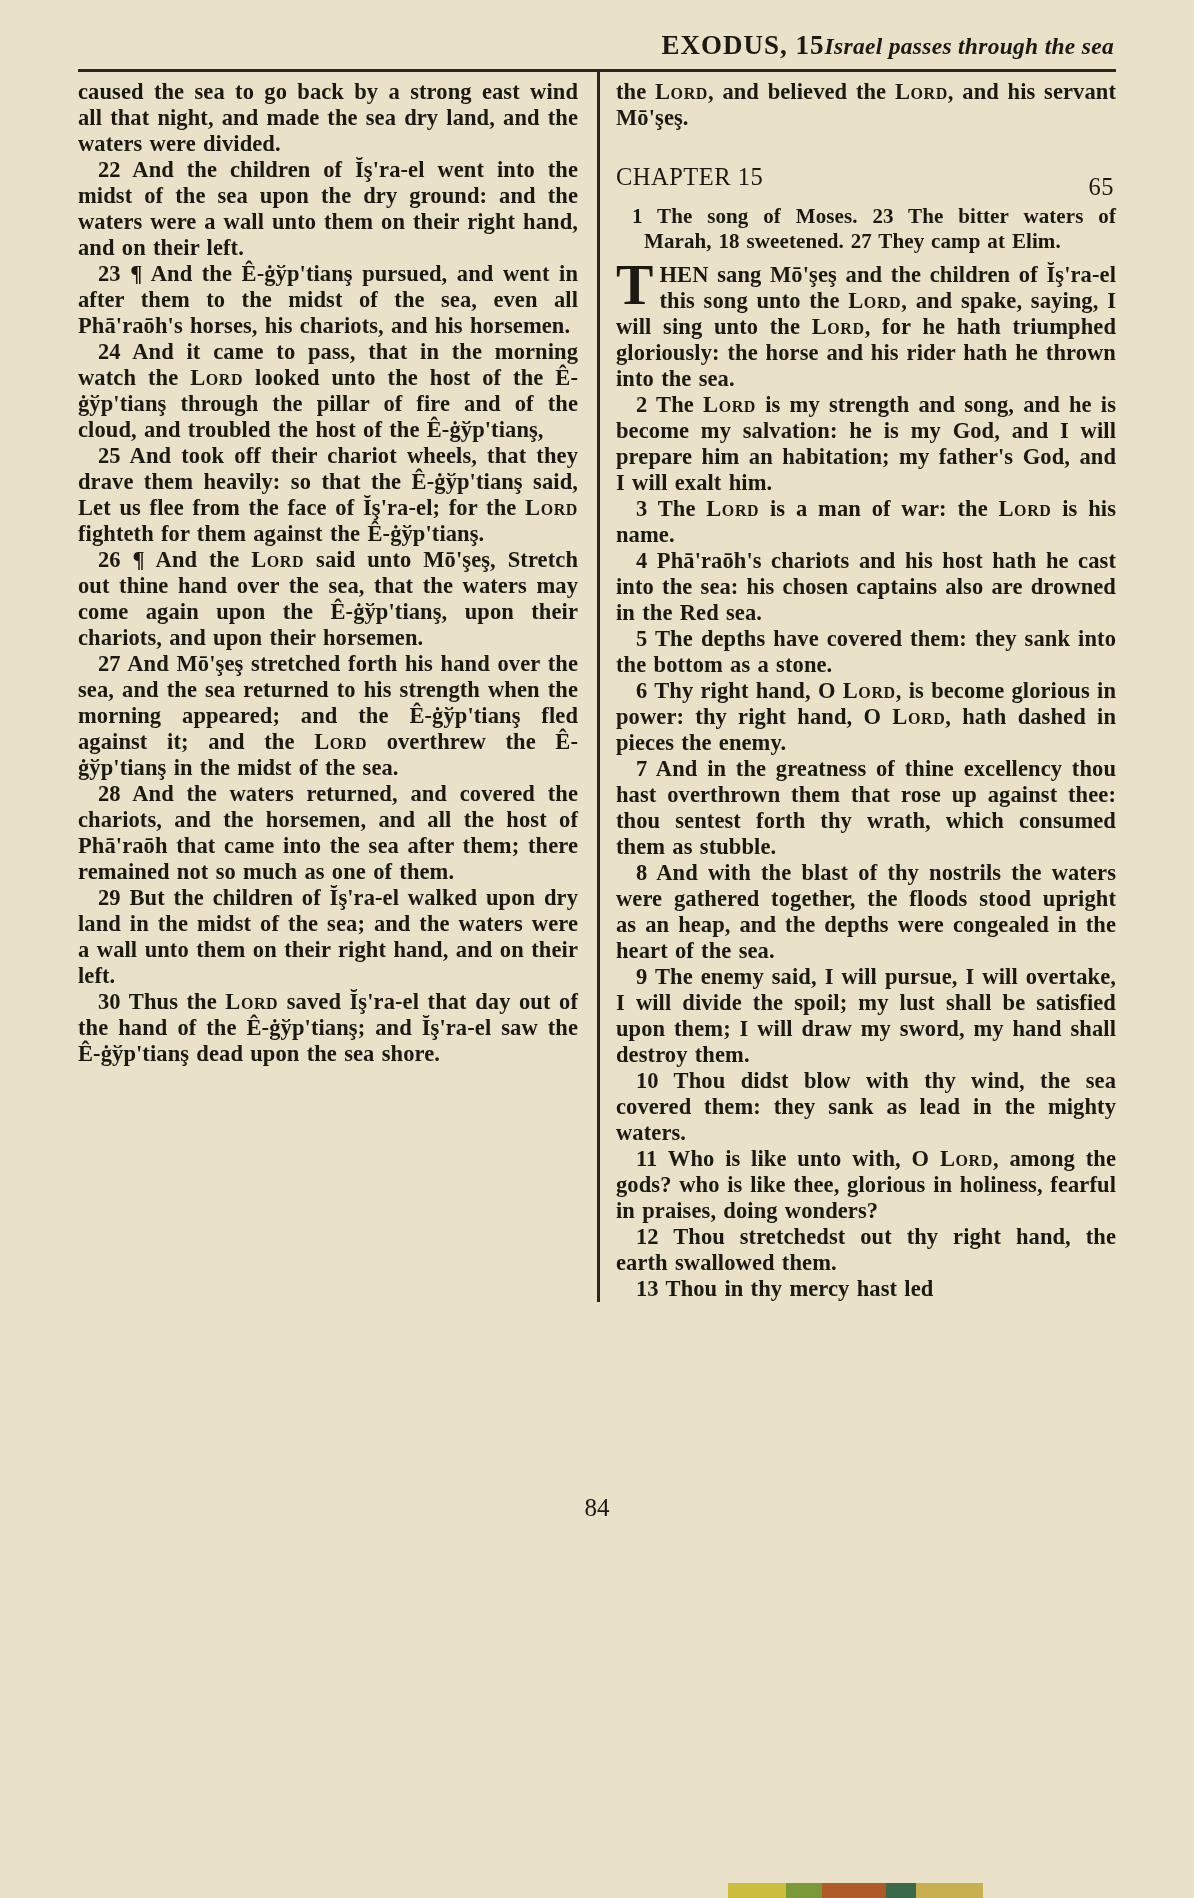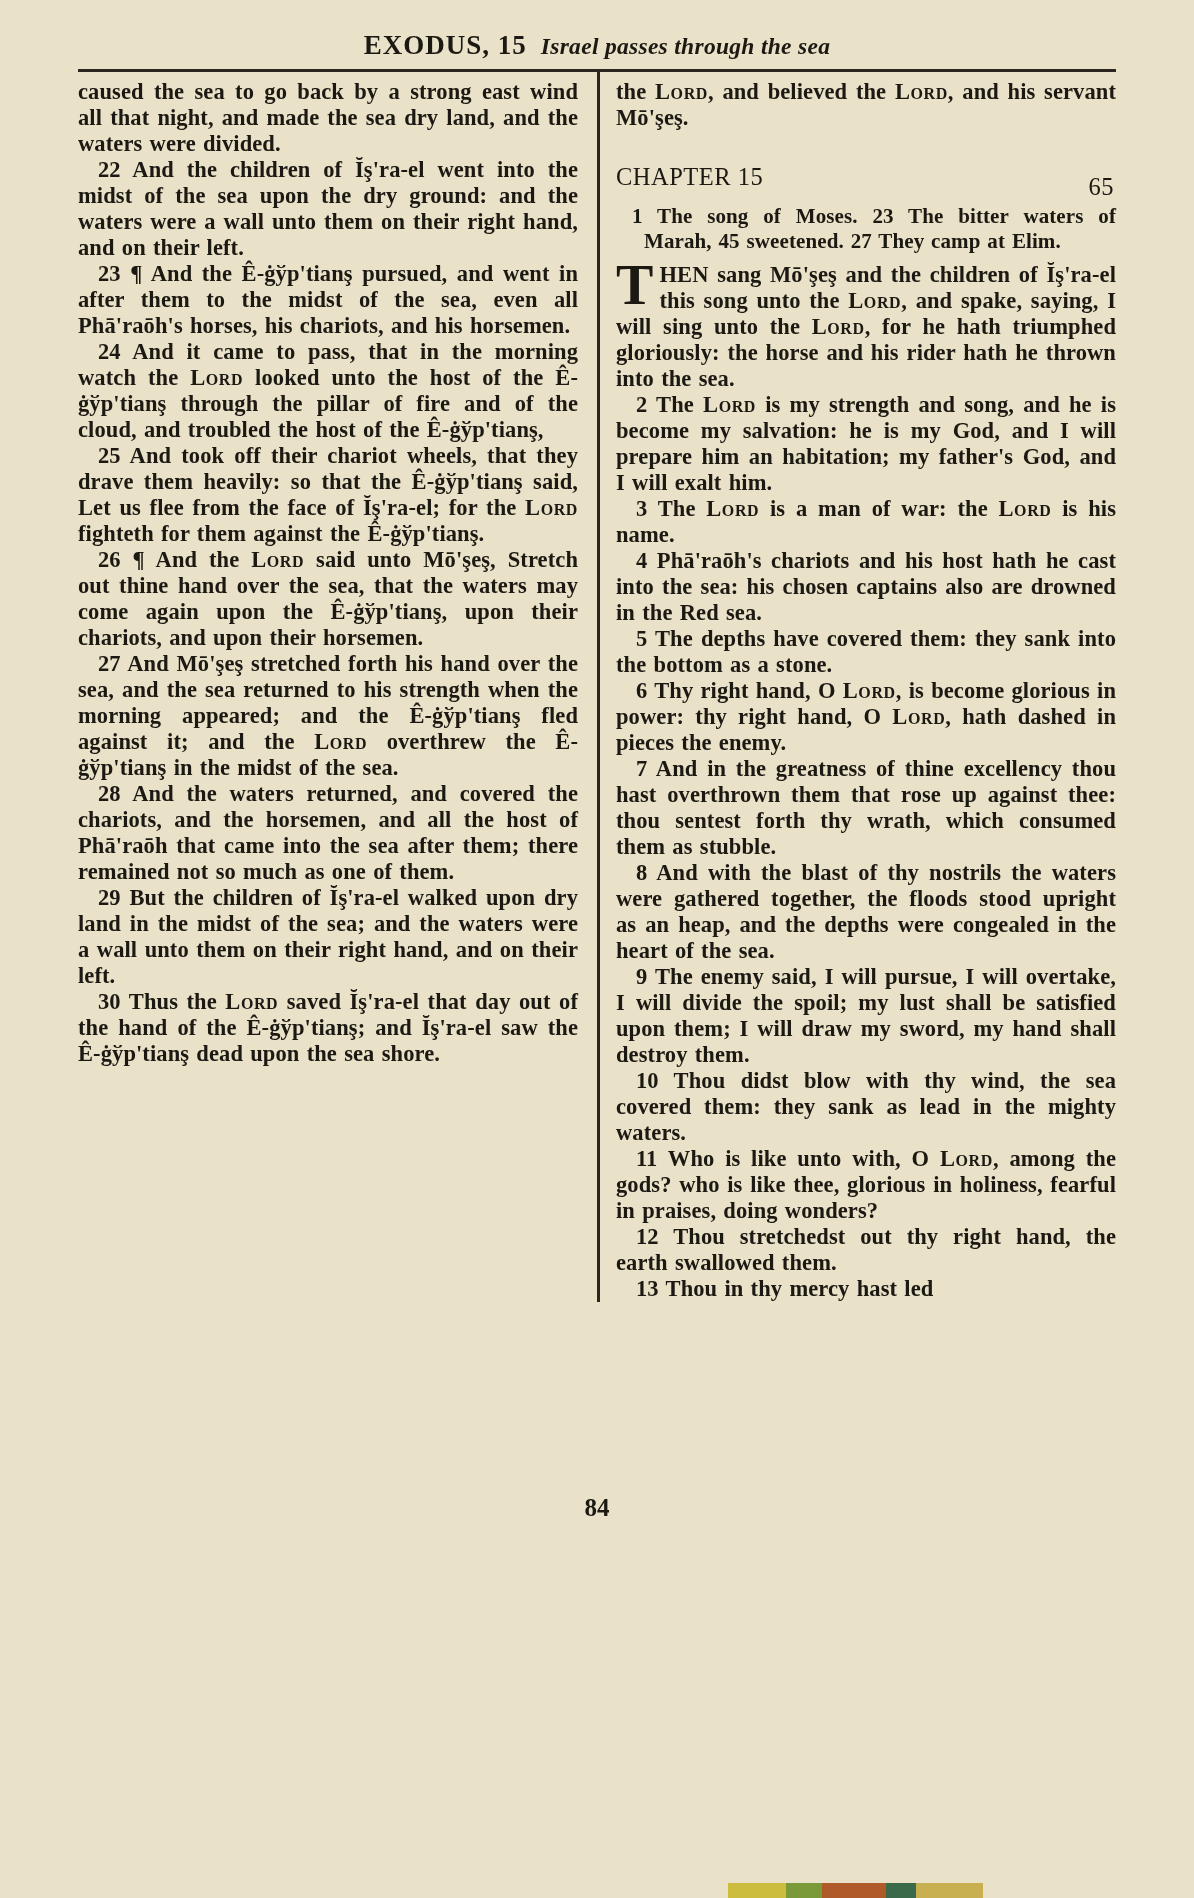--- a/index.html
+++ b/index.html
@@ -11,24 +11,23 @@
     position: relative;
     overflow: hidden;
   }
   .page {
     position: absolute;
     inset: 0;
     padding: 26px 78px 0 78px;
   }
   .header {
     display: flex;
-    justify-content: center;
+    justify-content: flex-end;
     align-items: baseline;
     padding: 4px 2px 8px 2px;
-    gap: 14px;
   }
   .book-title {
     font-weight: bold;
     font-size: 27px;
     letter-spacing: 1px;
   }
   .running-head {
     font-style: italic;
     font-weight: 600;
     font-size: 23.5px;
@@ -92,21 +91,21 @@
     text-indent: -12px;
     margin-bottom: 8px;
     text-align: justify;
   }
   .footer {
     position: absolute;
     top: 1494px;
     left: 0;
     right: 0;
     text-align: center;
-    font-weight: bold;
+    font-weight: normal;
     font-size: 25px;
   }
   .scan-artifact {
     position: absolute;
     bottom: 0;
     left: 728px;
     height: 15px;
     display: flex;
     overflow: hidden;
   }
@@ -131,21 +130,21 @@
         <p class="para indent"><span>26 ¶ And the </span><span class="sc">Lord</span><span> said unto Mō'şeş, Stretch out thine hand over the sea, that the waters may come again upon the Ê-ġўp'tianş, upon their chariots, and upon their horsemen.</span></p>
         <p class="para indent"><span>27 And Mō'şeş stretched forth his hand over the sea, and the sea returned to his strength when the morning appeared; and the Ê-ġўp'tianş fled against it; and the </span><span class="sc">Lord</span><span> overthrew the Ê-ġўp'tianş in the midst of the sea.</span></p>
         <p class="para indent"><span>28 And the waters returned, and covered the chariots, and the horsemen, </span><span class="it">and</span><span> all the host of Phā'raōh that came into the sea after them; there remained not so much as one of them.</span></p>
         <p class="para indent"><span>29 But the children of Ĭş'ra-el walked upon dry </span><span class="it">land</span><span> in the midst of the sea; and the waters </span><span class="it">were</span><span> a wall unto them on their right hand, and on their left.</span></p>
         <p class="para indent"><span>30 Thus the </span><span class="sc">Lord</span><span> saved Ĭş'ra-el that day out of the hand of the Ê-ġўp'tianş; and Ĭş'ra-el saw the Ê-ġўp'tianş dead upon the sea shore.</span></p>
       </div>
     <div class="col-divider"></div>
     <div class="col col-right">
         <p class="para"><span>the </span><span class="sc">Lord</span><span>, and believed the </span><span class="sc">Lord</span><span>, and his servant Mō'şeş.</span></p>
         <div class="chapter-heading"><span>CHAPTER 15</span><span class="chapter-col-num">65</span></div>
-        <p class="para summary"><span>1 </span><span class="it">The song of Moses.</span><span> 23 </span><span class="it">The bitter waters of Marah,</span><span> 45 </span><span class="it">sweetened.</span><span> 27 </span><span class="it">They camp at Elim.</span></p>
+        <p class="para summary"><span>1 </span><span class="it">The song of Moses.</span><span> 23 </span><span class="it">The bitter waters of Marah,</span><span> 18 </span><span class="it">sweetened.</span><span> 27 </span><span class="it">They camp at Elim.</span></p>
         <p class="para"><span class="dropcap">T</span><span>HEN sang Mō'şeş and the children of Ĭş'ra-el this song unto the </span><span class="sc">Lord</span><span>, and spake, saying, I will sing unto the </span><span class="sc">Lord</span><span>, for he hath triumphed gloriously: the horse and his rider hath he thrown into the sea.</span></p>
         <p class="para indent"><span>2 The </span><span class="sc">Lord</span><span> </span><span class="it">is</span><span> my strength and song, and he is become my salvation: he </span><span class="it">is</span><span> my God, and I will prepare him an habitation; my father's God, and I will exalt him.</span></p>
         <p class="para indent"><span>3 The </span><span class="sc">Lord</span><span> </span><span class="it">is</span><span> a man of war: the </span><span class="sc">Lord</span><span> </span><span class="it">is</span><span> his name.</span></p>
         <p class="para indent"><span>4 Phā'raōh's chariots and his host hath he cast into the sea: his chosen captains also are drowned in the Red sea.</span></p>
         <p class="para indent"><span>5 The depths have covered them: they sank into the bottom as a stone.</span></p>
         <p class="para indent"><span>6 Thy right hand, O </span><span class="sc">Lord</span><span>, is become glorious in power: thy right hand, O </span><span class="sc">Lord</span><span>, hath dashed in pieces the enemy.</span></p>
         <p class="para indent"><span>7 And in the greatness of thine excellency thou hast overthrown them that rose up against thee: thou sentest forth thy wrath, </span><span class="it">which</span><span> consumed them as stubble.</span></p>
         <p class="para indent"><span>8 And with the blast of thy nostrils the waters were gathered together, the floods stood upright as an heap, </span><span class="it">and</span><span> the depths were congealed in the heart of the sea.</span></p>
         <p class="para indent"><span>9 The enemy said, I will pursue, I will overtake, I will divide the spoil; my lust shall be satisfied upon them; I will draw my sword, my hand shall destroy them.</span></p>
         <p class="para indent"><span>10 Thou didst blow with thy wind, the sea covered them: they sank as lead in the mighty waters.</span></p>

